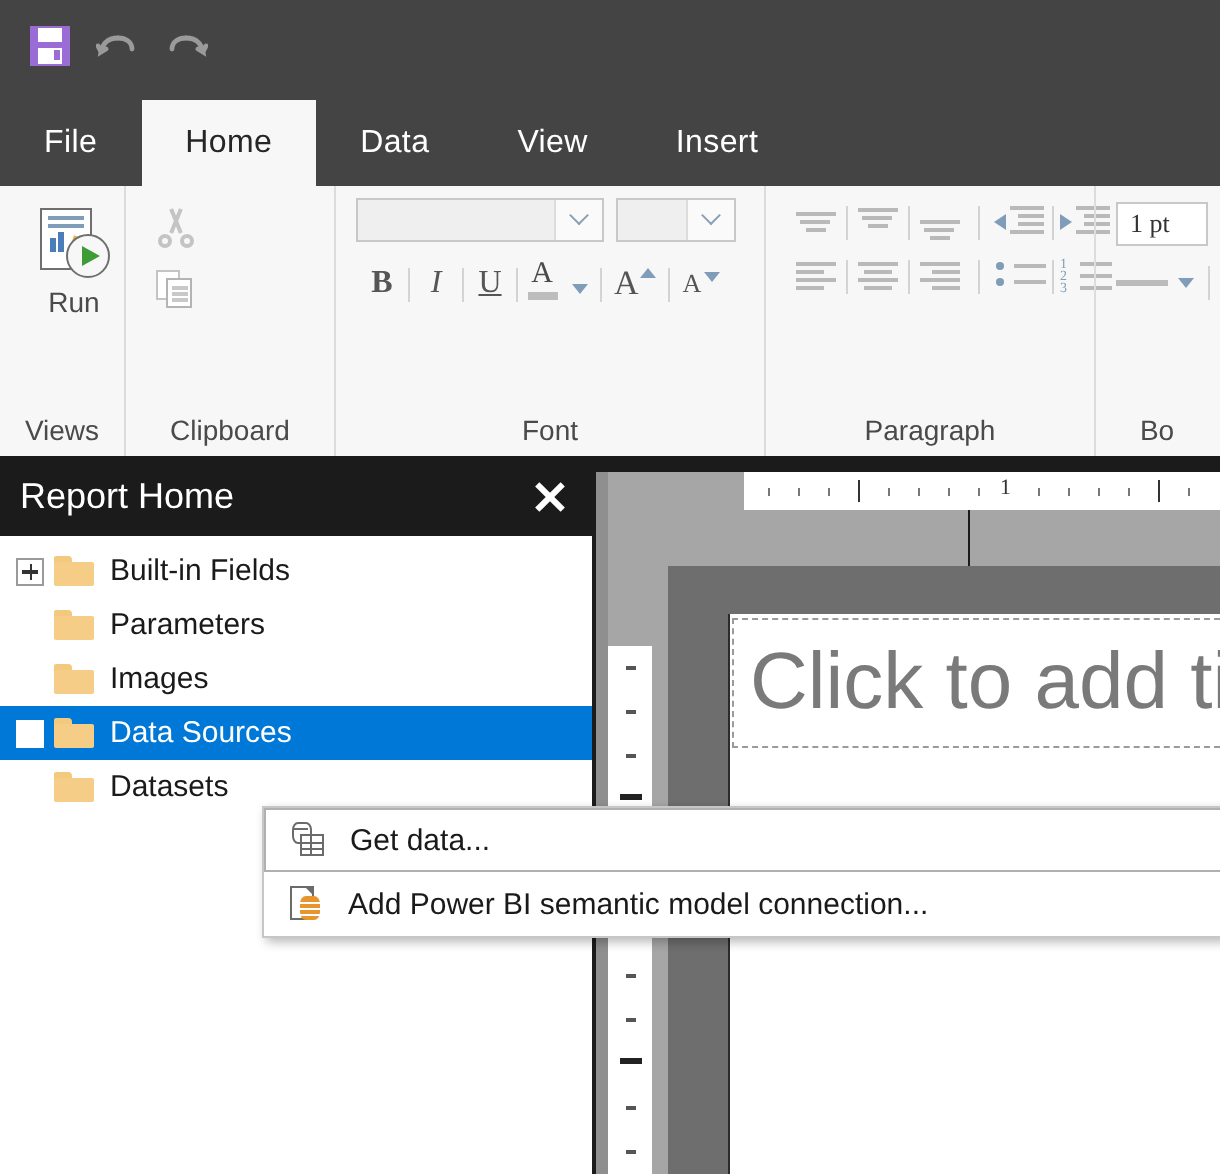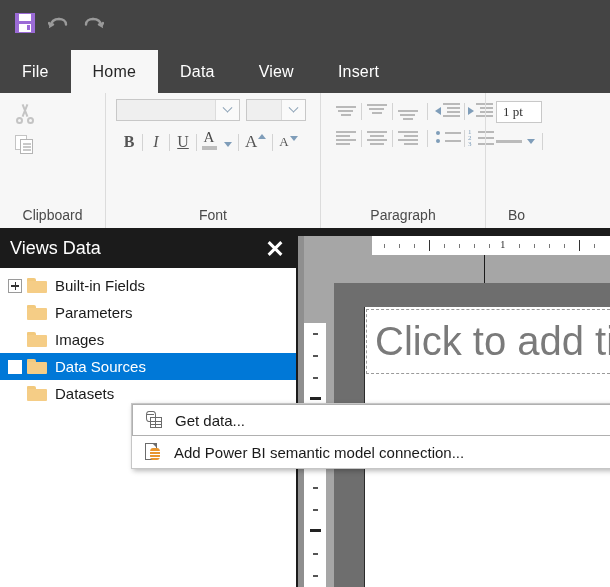--- a/index.html
+++ b/index.html
@@ -267,20 +267,38 @@
   <div class="tab-strip">
     <div class="tab">File</div>
     <div class="tab active">Home</div>
     <div class="tab">Data</div>
     <div class="tab">View</div>
     <div class="tab">Insert</div>
   </div>
 
   <div class="ribbon">
 
+    <div class="rgroup" style="width:62px;">
+      <div class="rgroup-body" style="justify-content:center;">
+        <div class="bigbtn">
+          <div class="run-ico">
+            <div class="run-doc">
+                <div class="l1"></div>
+                <div class="l2"></div>
+                <div class="bar1"></div>
+                <div class="bar2"></div>
+                <div class="pen"></div>
+              </div>
+            <div class="run-play"></div>
+          </div>
+          <div class="lbl">Run</div>
+        </div>
+      </div>
+      <div class="rgroup-label">Views</div>
+    </div>
 
     <div class="rgroup" style="width:105px;">
       <div class="rgroup-body">
         <div style="display:flex;flex-direction:column;gap:5px;margin-left:4px;margin-top:2px;">
           <div class="smallbtn">
             <div class="scissors">
                 <div class="sc-h1"></div>
                 <div class="sc-h2"></div>
               </div>
           </div>
@@ -429,21 +447,21 @@
           <div class="tri"></div>
           <div class="vsep" style="margin-left:2px;"></div>
         </div>
       </div>
       <div class="rgroup-label">Bo</div>
     </div>
   </div>
 
   <div class="rd-pane">
     <div class="rd-title">
-      <div class="t">Views Data</div>
+      <div class="t">Report Home</div>
       <div class="rd-close"></div>
     </div>
 
 
     <div class="rd-tree">
       <div class="tree-item">
         <div class="expander"></div>
         <div class="folder">
             <div class="tab-f"></div>
             <div class="body-f"></div>

